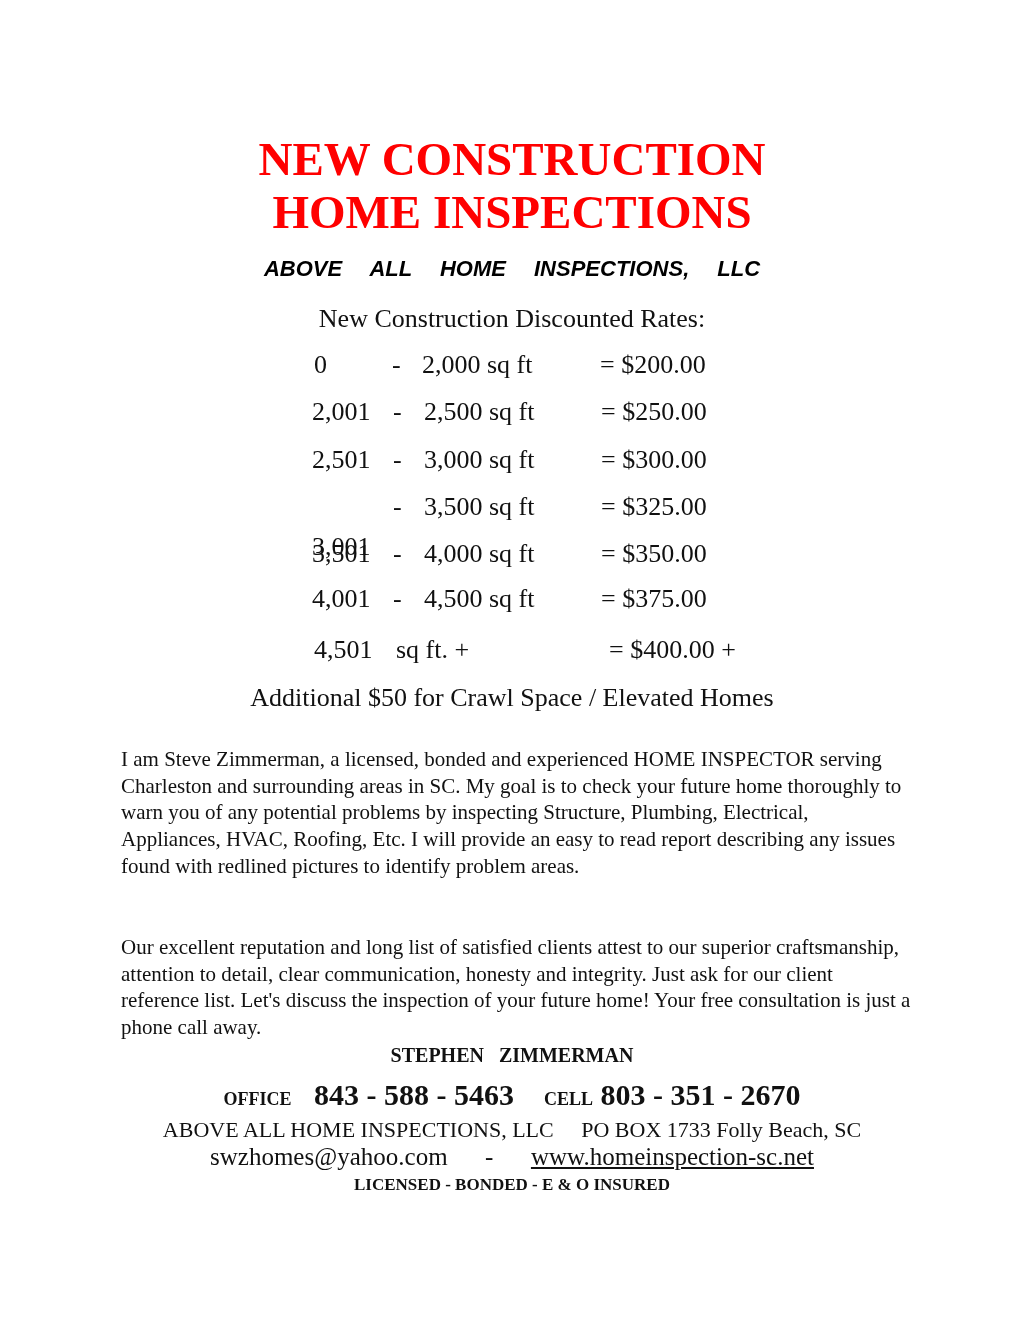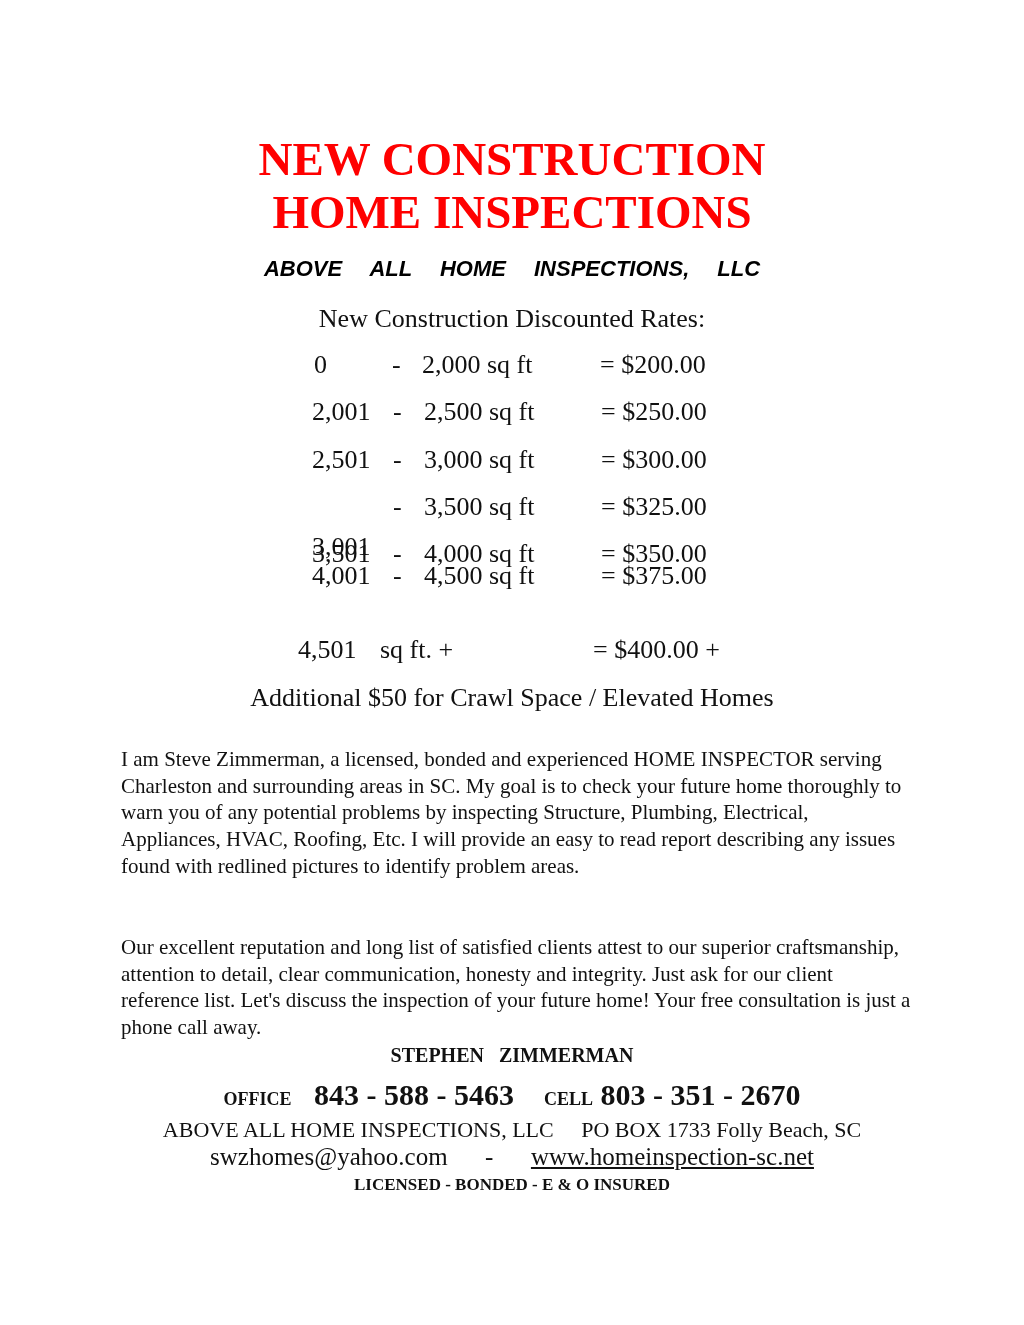--- a/index.html
+++ b/index.html
@@ -54,27 +54,27 @@
     <span style="left:393px;">-</span>
     <span style="left:424px;">3,500 sq ft</span>
     <span style="left:601px;">= $325.00</span>
   </div>
   <div class="abs rate" style="top:539px;left:0;width:1024px;height:30px;">
     <span style="left:312px;">3,501</span>
     <span style="left:393px;">-</span>
     <span style="left:424px;">4,000 sq ft</span>
     <span style="left:601px;">= $350.00</span>
   </div>
-  <div class="abs rate" style="top:561px;left:0;width:818px;height:30px;">
+  <div class="abs rate" style="top:584px;left:0;width:818px;height:30px;">
     <span style="left:312px;">4,001</span>
     <span style="left:393px;">-</span>
     <span style="left:424px;">4,500 sq ft</span>
     <span style="left:601px;">= $375.00</span>
   </div>
-  <div class="abs rate" style="top:635px;left:0;width:1004px;height:30px;">
+  <div class="abs rate" style="top:635px;left:16px;width:1004px;height:30px;">
     <span style="left:298px;">4,501</span>
     <span style="left:380px;">sq ft. +</span>
     <span style="left:593px;">= $400.00 +</span>
   </div>
 </div>
 
 <div class="abs center rate" style="top:683px;">Additional $50 for Crawl Space / Elevated Homes</div>
 
 <div class="abs para" style="top:746px;">I am Steve Zimmerman, a licensed, bonded and experienced HOME INSPECTOR serving Charleston and surrounding areas in SC. My goal is to check your future home thoroughly to warn you of any potential problems by inspecting Structure, Plumbing, Electrical, Appliances, HVAC, Roofing, Etc. I will provide an easy to read report describing any issues found with redlined pictures to identify problem areas.</div>
 <div class="abs para" style="top:934px;">Our excellent reputation and long list of satisfied clients attest to our superior craftsmanship, attention to detail, clear communication, honesty and integrity. Just ask for our client reference list. Let's discuss the inspection of your future home! Your free consultation is just a phone call away.</div>

